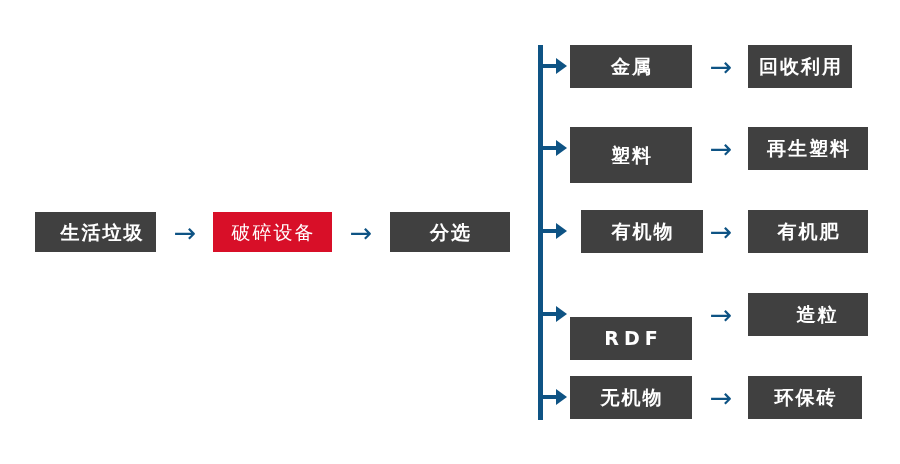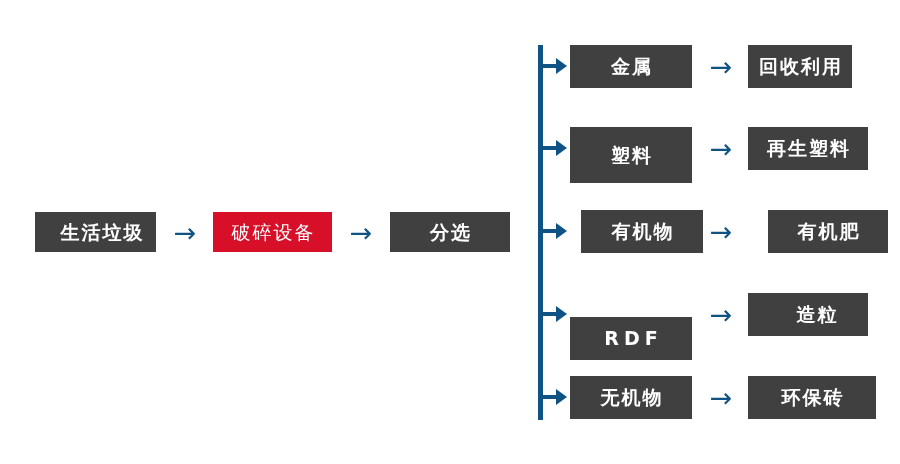--- a/index.html
+++ b/index.html
@@ -136,37 +136,37 @@
   <div class="node blue" style="left:748px; top:127px; width:120px; height:43px;">
     <span>再生塑料</span>
   </div>
 
   <div class="node blue" style="left:570px; top:210px; width:122px; height:43px;margin-left:11px;">
     <span>有机物</span>
   </div>
   <div class="arrow" style="left:700px; top:217px; width:42px; height:28px;">
     <span>→</span>
   </div>
-  <div class="node blue" style="left:748px; top:210px; width:120px; height:43px;margin-left:20px;">
+  <div class="node blue" style="left:748px; top:210px; width:120px; height:43px;">
     <span>有机肥</span>
   </div>
 
   <div class="node blue latin" style="left:570px; top:293px; width:122px; height:43px;">
     <span>RDF</span>
   </div>
   <div class="arrow" style="left:700px; top:300px; width:42px; height:28px;">
     <span>→</span>
   </div>
   <div class="node blue" style="left:748px; top:293px; width:120px; height:43px;padding-left:17px;">
     <span>造粒</span>
   </div>
 
   <div class="node blue" style="left:570px; top:376px; width:122px; height:43px;">
     <span>无机物</span>
   </div>
   <div class="arrow" style="left:700px; top:383px; width:42px; height:28px;">
     <span>→</span>
   </div>
-  <div class="node blue" style="left:748px; top:376px; width:128px; height:43px;">
+  <div class="node blue" style="left:748px; top:376px; width:114px; height:43px;">
     <span>环保砖</span>
   </div>
 
 </div>
 
 </body></html>

